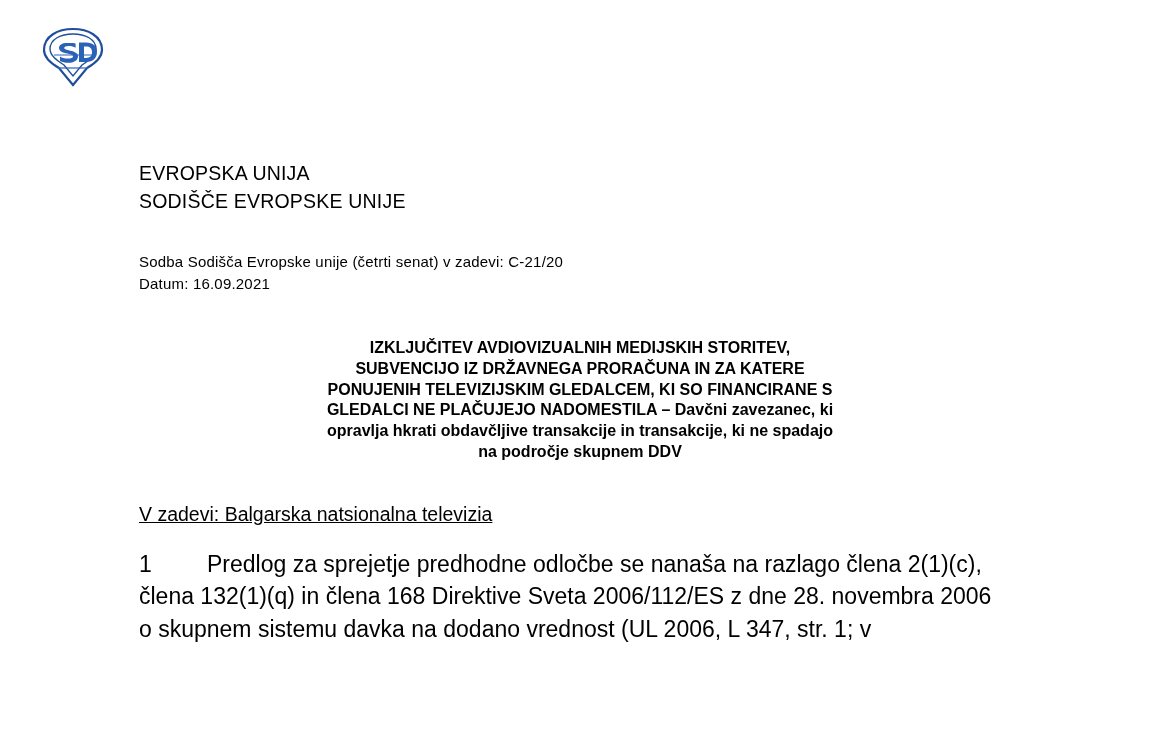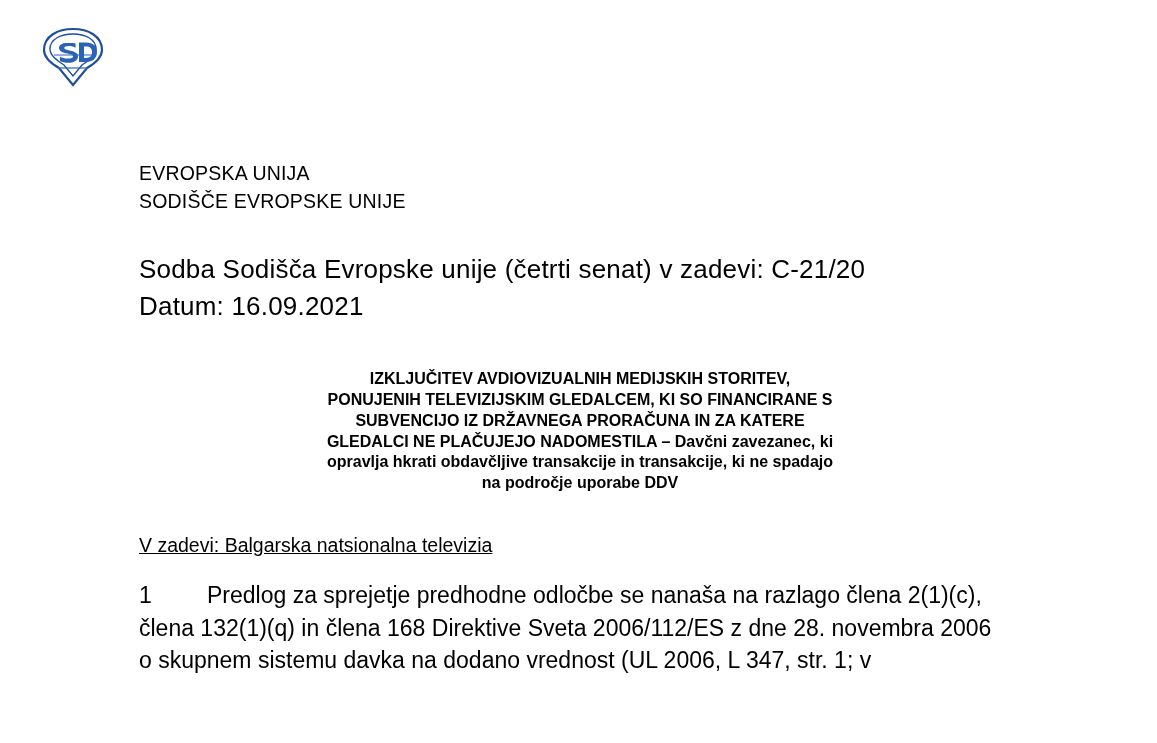--- a/index.html
+++ b/index.html
@@ -41,21 +41,21 @@
   }
 
   .org-block {
     font-size: 19.5px;
     line-height: 1.42;
     letter-spacing: 0.2px;
   }
 
   .case-block {
     margin-top: 36px;
-    font-size: 26px;
+    font-size: 15px;
     line-height: 1.42;
     letter-spacing: 0.2px;
   }
 
   .doc-title {
     margin-top: 44px;
     text-align: center;
     font-weight: bold;
     font-size: 16px;
     line-height: 1.30;
@@ -121,25 +121,25 @@
       <div>SODIŠČE EVROPSKE UNIJE</div>
     </div>
 
     <div class="case-block">
       <div>Sodba Sodišča Evropske unije (četrti senat) v zadevi: C-21/20</div>
       <div>Datum: 16.09.2021</div>
     </div>
 
     <div class="doc-title">
       <div>IZKLJUČITEV AVDIOVIZUALNIH MEDIJSKIH STORITEV,</div>
+      <div>SUBVENCIJO IZ DRŽAVNEGA PRORAČUNA IN ZA KATERE</div>
       <div>PONUJENIH TELEVIZIJSKIM GLEDALCEM, KI SO FINANCIRANE S</div>
-      <div>SUBVENCIJO IZ DRŽAVNEGA PRORAČUNA IN ZA KATERE</div>
       <div>GLEDALCI NE PLAČUJEJO NADOMESTILA – Davčni zavezanec, ki</div>
       <div>opravlja hkrati obdavčljive transakcije in transakcije, ki ne spadajo</div>
-      <div>na področje uporabe DDV</div>
+      <div>na področje skupnem DDV</div>
     </div>
 
     <div class="matter-line">
       <span class="u">V zadevi: Balgarska natsionalna televizia</span>
     </div>
 
 
     <div class="para">
       <span class="num">1</span><span>Predlog za sprejetje predhodne odločbe se nanaša na razlago člena 2(1)(c),</span>
       <span class="clipped">člena 132(1)(q) in člena 168 Direktive Sveta 2006/112/ES z dne 28. novembra 2006</span>

